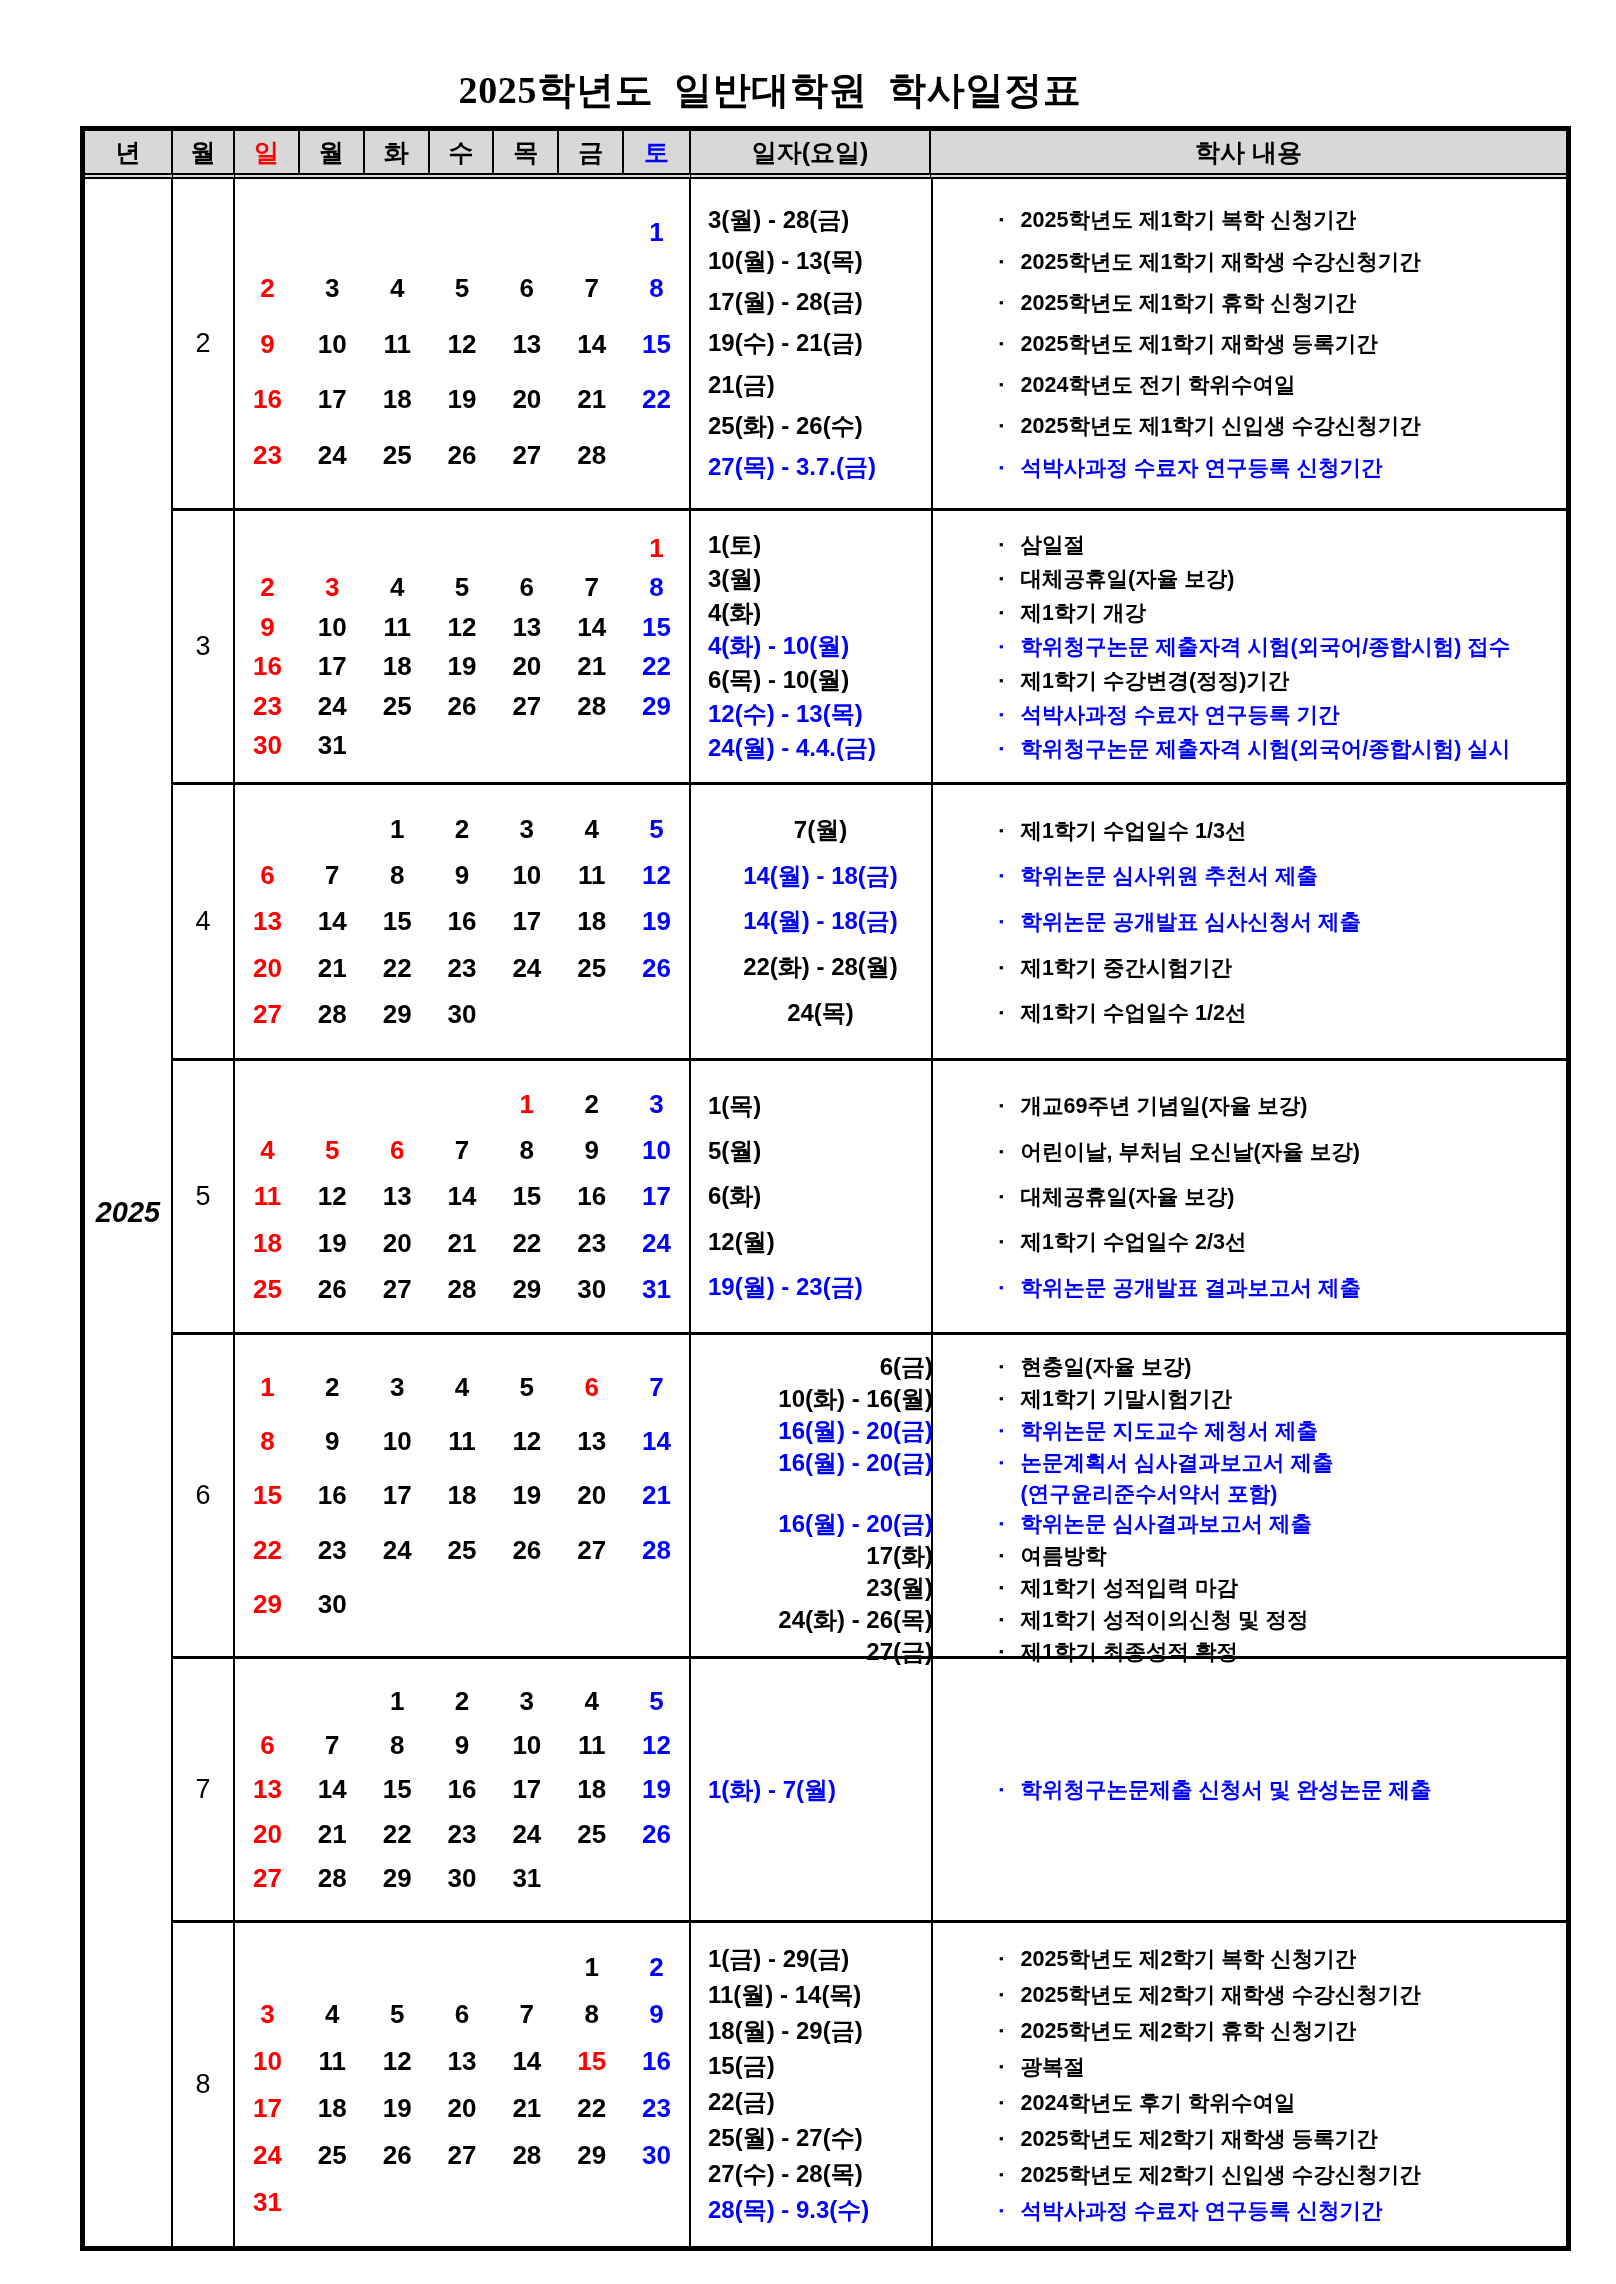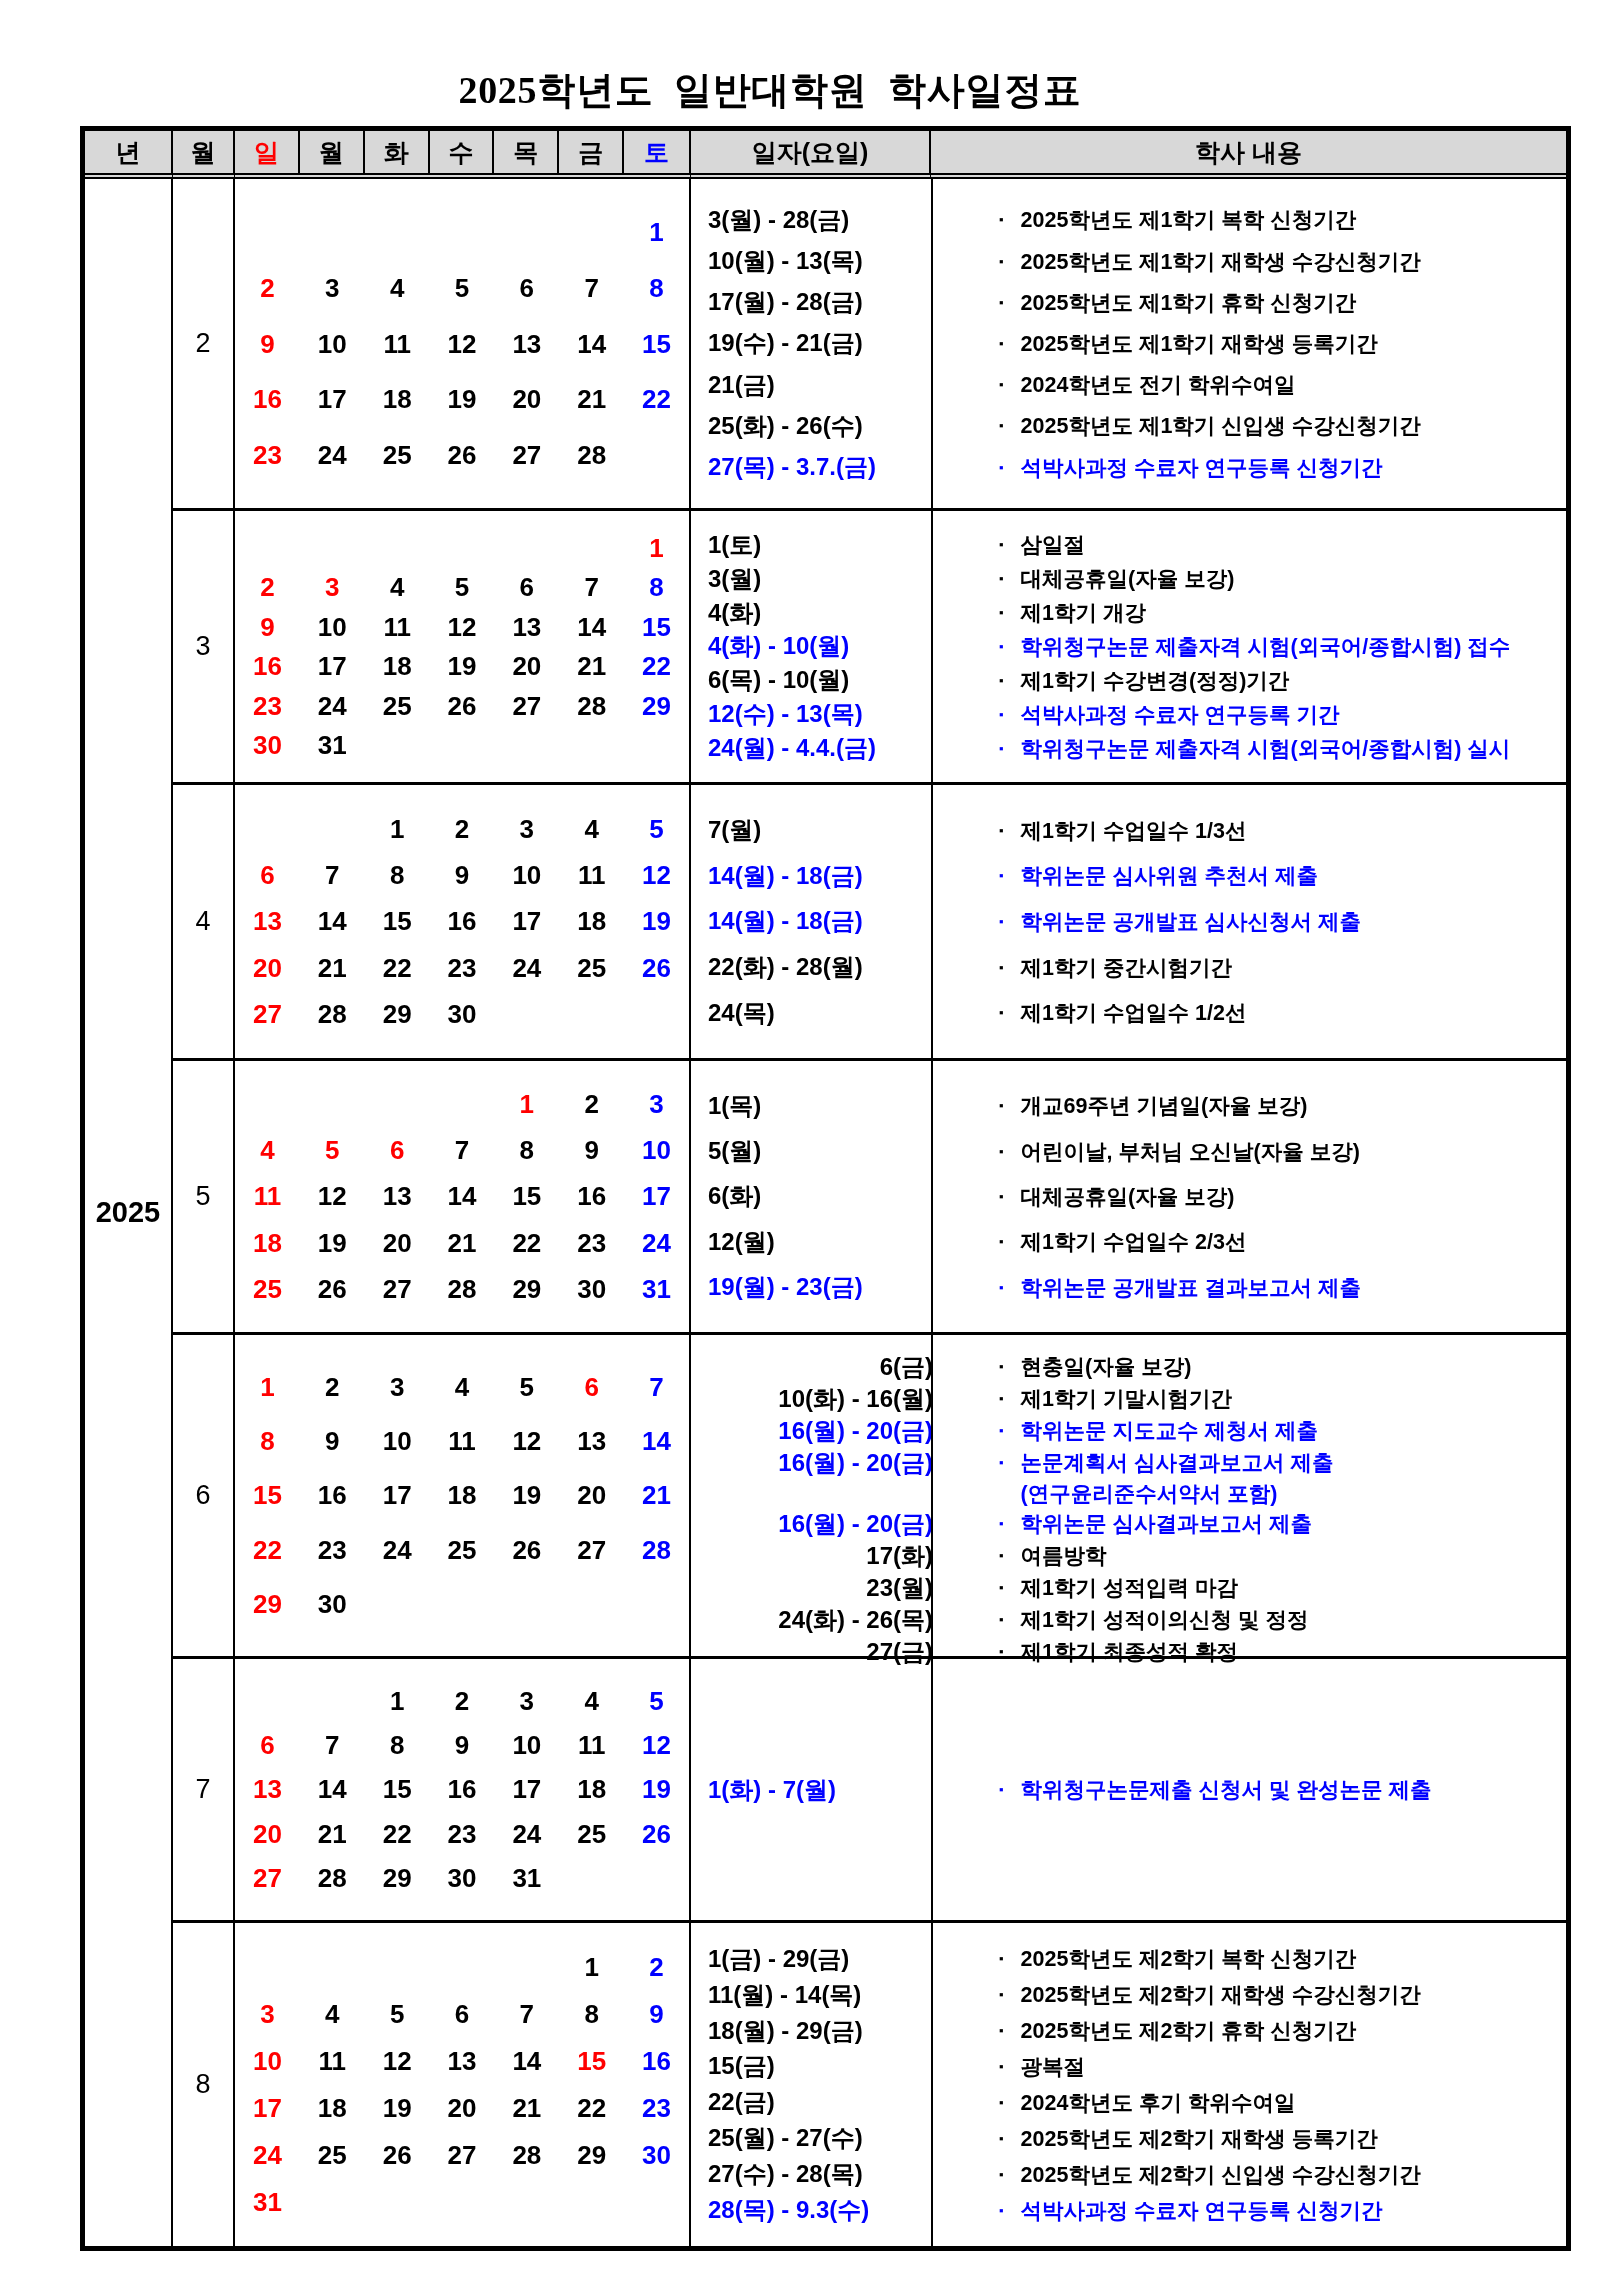--- a/index.html
+++ b/index.html
@@ -30,21 +30,21 @@
   }
   .dayhead{display:grid;grid-template-columns:repeat(7,1fr);padding:0;}
   .dayhead span{
     display:flex;align-items:center;justify-content:center;height:100%;
     border-right:2px solid #000;box-sizing:border-box;
   }
   .dayhead span:last-child{border-right:none;}
   .year-body{
     grid-column:1;grid-row:2/9;border-bottom:none;
     display:flex;align-items:center;justify-content:center;
-    font-size:29px;font-weight:600;background:#fff;
+    font-size:29px;font-weight:600;background:#fff;font-style:italic;
   }
   .mcell{
     display:flex;align-items:center;justify-content:center;
     font-size:27px;font-weight:500;
   }
   .cal{padding:0;}
   .weeks{
     height:100%;display:flex;flex-direction:column;justify-content:space-evenly;
     padding:10.4px 0;box-sizing:border-box;
   }
@@ -349,21 +349,21 @@
           <div class="day r">27</div>
           <div class="day k">28</div>
           <div class="day k">29</div>
           <div class="day k">30</div>
           <div class="day k"></div>
           <div class="day k"></div>
           <div class="day k"></div>
         </div>
       </div>
     </div>
-    <div class="cell right no-r theme-std" style="grid-area: 4 / 4 / auto / 6;">
+    <div class="cell right no-r theme-std" style="grid-area: 4 / 4 / auto / 6; text-align: center;">
       <div class="lines">
         <div class="line">
           <div class="ldate k">7(월)</div>
           <div class="levent k">
             <span class="bullet">▪</span>
             <span>제1학기 수업일수 1/3선</span>
           </div>
         </div>
         <div class="line">
           <div class="ldate b">14(월) - 18(금)</div>

